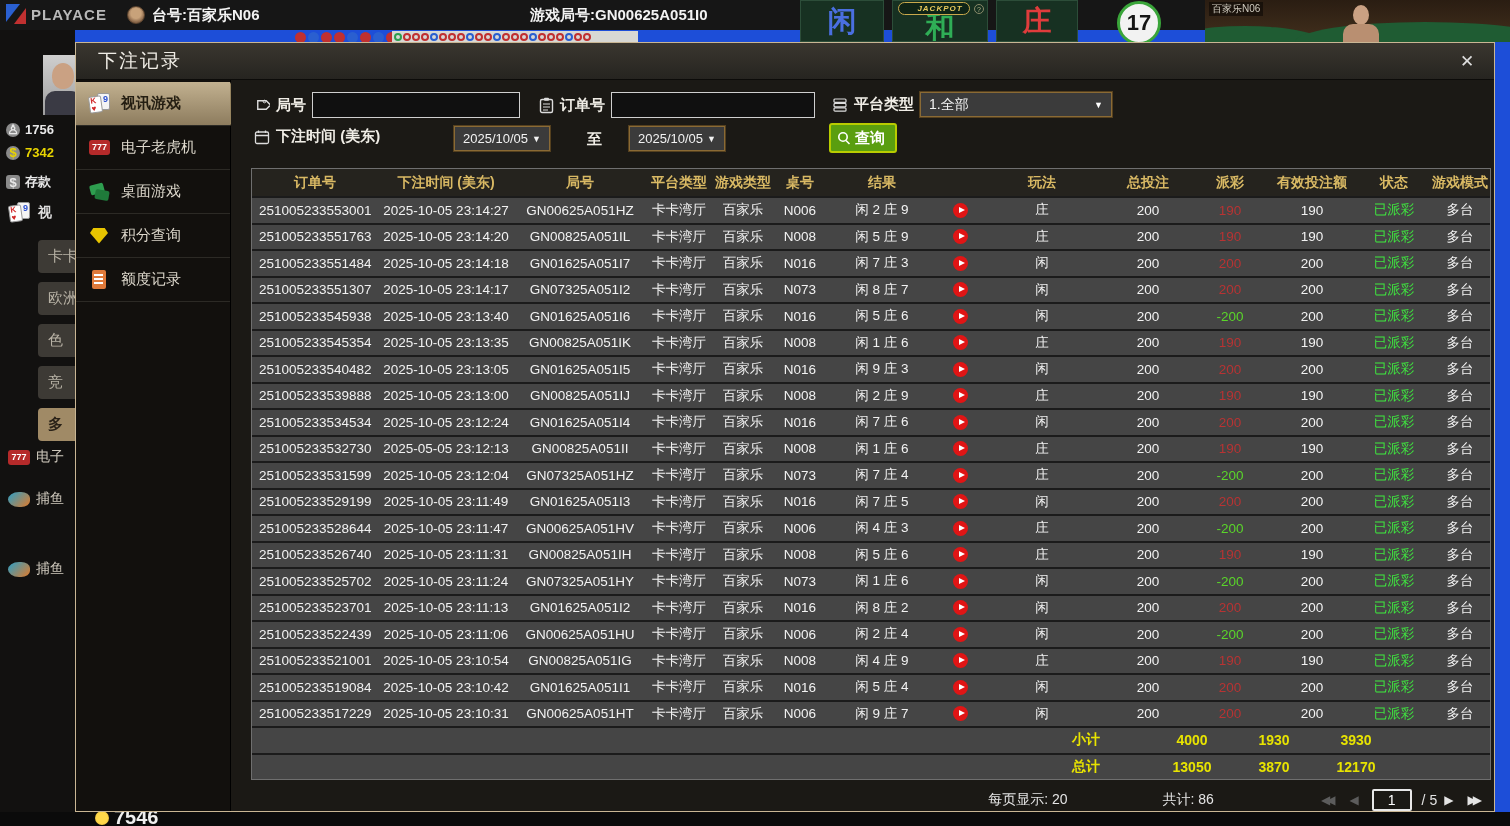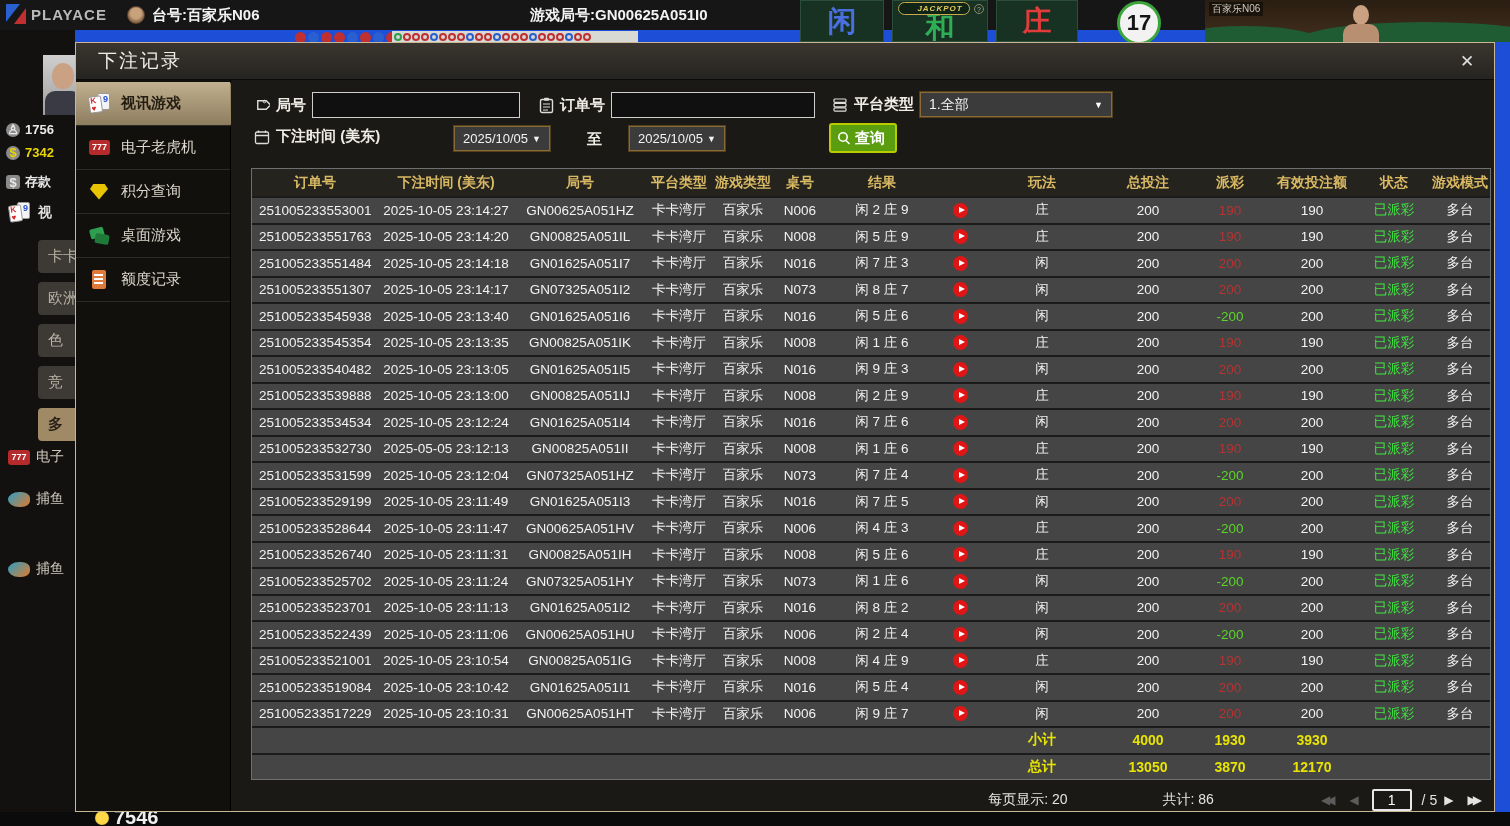--- a/index.html
+++ b/index.html
@@ -130,21 +130,21 @@
   .trow { height:26.5px; background:#454545; border-top:2px solid #1b1b1b; color:#f2f2f2; font-size:13.5px; }
   .cell { text-align:center; overflow:hidden; white-space:nowrap; }
   .c-order { text-align:left; padding-left:7px; }
   .c-payout.pos { color:var(--payout-win,#b73333); }
   .c-payout.neg { color:var(--payout-loss,#5ad52a); }
   .c-status { color:var(--status-paid,#3fe43f); }
   .c-replay { display:flex; justify-content:center; }
   .play { position:relative; width:15px; height:15px; border-radius:50%; background:#e01515; cursor:pointer; }
   .play::after { content:''; position:absolute; left:6px; top:4px; width:0; height:0;
                  border-left:6px solid #fff; border-top:3.5px solid transparent; border-bottom:3.5px solid transparent; }
-  .trow.summary { color:var(--summary-value,#e8e400); font-weight:bold; font-size:14px; }
+  .trow.summary { color:var(--summary-value,#e8e400); font-weight:bold; font-size:14px;padding-left:44px; }
   .s-label { grid-column:9; text-align:center; }
   .s-bet { grid-column:10; text-align:center; }
   .s-payout { grid-column:11; text-align:center; }
   .s-valid { grid-column:12; text-align:center; }
 
   
   .pager { position:absolute; left:0; top:708px; width:1258px; height:24px; display:flex; align-items:center; justify-content:flex-end; color:#e4e4e4; font-size:14px; }
   .pg-perpage { margin-right:95px; }
   .pg-total { margin-right:100px; }
   .pg-arrow { font-size:12px; margin:0 7px; cursor:pointer; }
@@ -295,30 +295,30 @@
           <span>视讯游戏</span>
         </div>
         <div class="tab">
           <span class="tab-ic">
               <span class="ic-slot">777</span>
             </span>
           <span>电子老虎机</span>
         </div>
         <div class="tab">
           <span class="tab-ic">
-              <span class="ic-gem"></span>
-            </span>
-          <span>积分查询</span>
-        </div>
-        <div class="tab">
-          <span class="tab-ic">
               <span class="ic-dom1"></span>
               <span class="ic-dom2"></span>
             </span>
           <span>桌面游戏</span>
+        </div>
+        <div class="tab">
+          <span class="tab-ic">
+              <span class="ic-gem"></span>
+            </span>
+          <span>积分查询</span>
         </div>
         <div class="tab">
           <span class="tab-ic">
               <span class="ic-doc"></span>
             </span>
           <span>额度记录</span>
         </div>
       </div>
 
       <div class="m-main">

